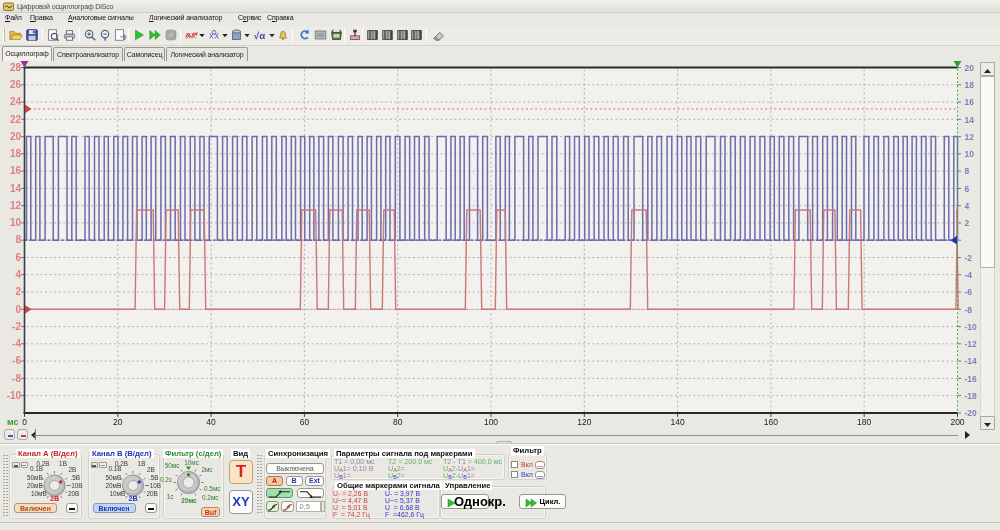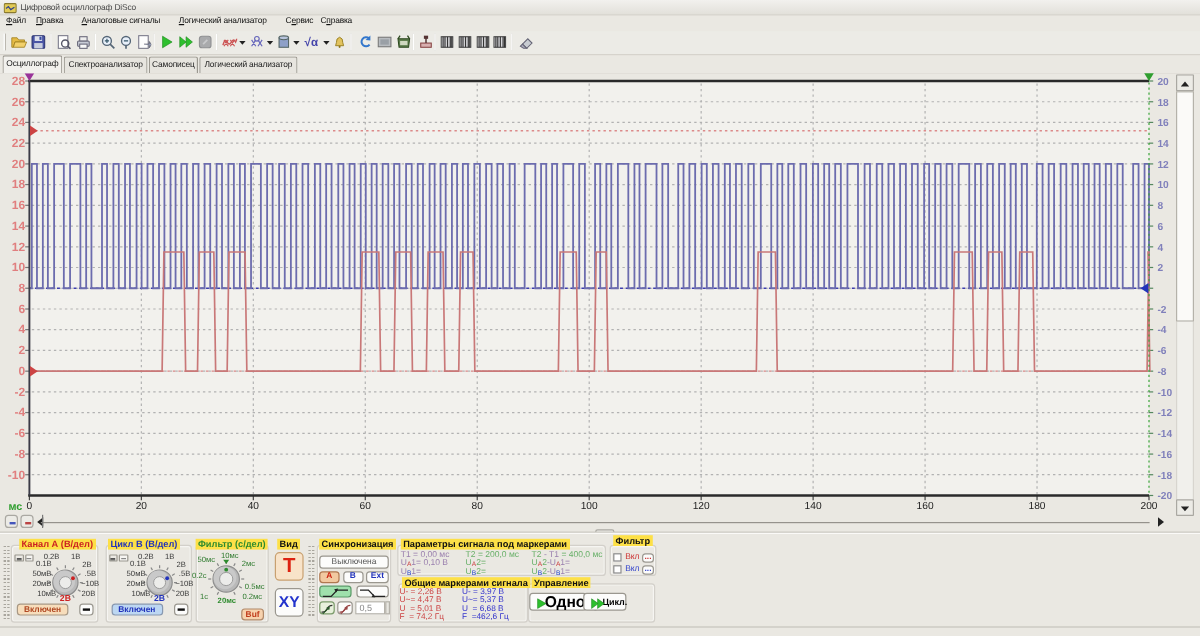--- a/index.html
+++ b/index.html
@@ -8,21 +8,21 @@
 .toolbar{position:absolute;left:0;top:26px;width:1000px;height:20px;background:#ecebe6;border-bottom:1px solid #d6d3cc}
 .ti{position:absolute;top:2px;width:16px;height:15px} .ti svg{transform:scale(0.88);transform-origin:50% 50%}
 .tsep{position:absolute;top:2px;width:1px;height:14px;background:#c9c6bf;border-right:1px solid #fff}
 .tgrip{position:absolute;left:3px;top:2px;width:2px;height:14px;border-left:1px solid #fff;border-right:1px solid #bbb8b0}
 .tabs{position:absolute;left:0;top:46px;width:1000px;height:15px}
 .tab{position:absolute;top:1px;height:14px;background:#e7e5df;border:1px solid #9a978f;border-bottom:none;border-radius:2px 2px 0 0;font-size:7px;letter-spacing:-0.15px;color:#222;text-align:center;line-height:13px}
 .tab.act{background:#f2f1ed;top:0;height:15px;font-weight:normal;z-index:3}
 .tabline{position:absolute;left:0;top:60.5px;width:1000px;height:1px;background:#b5b2aa}
 .plotwrap{position:absolute;left:0;top:61px;width:1000px;height:383px;background:#eae8e2}
 .grp{position:absolute;border:1px solid #d3d0ca;border-radius:3px;box-shadow:inset 0 0 0 1px #f6f5f2}
-.gtit{position:absolute;font-size:7.7px;font-weight:bold;background:#fde047;padding:0 2px;white-space:nowrap;z-index:2}
+.gtit{position:absolute;font-size:7.7px;font-weight:bold;background:#ffffff;padding:0 2px;white-space:nowrap;z-index:2}
 .btn{position:absolute;border:1px solid #9a978f;border-radius:3px;background:#fcfcfb;font-weight:bold;text-align:center}
 .vsb{position:absolute;left:980px;top:62px;width:15px;height:368px;background:#f1f0ec;border:1px solid #d8d5cf}
 .sbb{position:absolute;background:#ecebe6;border:1px solid #aaa8a2;border-radius:1px;text-align:center}
 .hline{position:absolute;background:#95928c}
 .panel{position:absolute;left:0;top:444px;width:1000px;height:77px;background:#eae8e2;border-top:1px solid #fbfaf8;box-shadow:0 -1px 0 #c6c3bc}
 .grip{position:absolute;width:2px;background-image:repeating-linear-gradient(#a8a59d 0 1px,#eae8e2 1px 3px);}
 .statusbar{position:absolute;left:0;top:522px;width:1000px;height:8px;background:#eae8e2;border-top:1px solid #c6c3bc}
 .t{position:absolute;white-space:nowrap}
 </style></head><body>
 
@@ -363,21 +363,21 @@
 <div class="grip" style="left:257px;top:455px;height:60px"></div>
 <div class="grip" style="left:259.5px;top:455px;height:60px"></div>
 
 <div class="grp" style="left:9px;top:454px;width:73px;height:65px"></div>
 <div class="gtit" style="left:17px;top:449px;color:#111"></div>
 <div class="grp" style="left:87.5px;top:454px;width:72px;height:65px"></div>
 <div class="gtit" style="left:95.5px;top:449px;color:#111"></div>
 <div class="grp" style="left:163px;top:454px;width:61px;height:65px"></div>
 <div class="gtit" style="left:171px;top:449px;color:#111"></div>
 <div class="gtit t" style="left:16px;top:449px;color:#cc2222">Канал А (В/дел)</div>
-<div class="gtit t" style="left:90px;top:449px;color:#2233bb">Цикл B (В/дел)</div>
+<div class="gtit t" style="left:90px;top:449px;color:#2233bb">Канал B (В/дел)</div>
 <div class="gtit t" style="left:163px;top:449px;color:#2e8b2e">Фильтр (с/дел)</div>
 
 <div class="btn" style="left:12px;top:462px;width:7.5px;height:6px;border-radius:1px;background:#eceae5">
     <div style="margin:1.5px auto 0;width:4px;height:2px;border-top:1px solid #555;border-bottom:1px solid #555"></div>
   </div>
 <div class="btn" style="left:20.5px;top:462px;width:7.5px;height:6px;border-radius:1px;background:#f6f5f2">
     <div style="margin:2px auto 0;width:4px;height:1px;background:#888"></div>
   </div>
 <svg style="position:absolute;left:0;top:0" width="1000" height="530" viewBox="0 0 1000 530">
     <circle cx="54.5" cy="485.5" r="10.5" fill="#b9b9b9"></circle>
@@ -550,17 +550,17 @@
     <div>U&nbsp; = 6,68 В</div>
     <div>F&nbsp; =462,6 Гц</div>
   </div>
 
 <div class="grp" style="left:440px;top:486px;width:106px;height:33px"></div>
 <div class="gtit" style="left:448px;top:481px;color:#111"></div>
 <div class="gtit t" style="left:443px;top:481px;color:#111">Управление</div>
 <div class="btn" style="left:441px;top:494px;width:48px;height:15px;font-size:13px;line-height:14px"><svg style="position:absolute;left:5px;top:2.5px" width="9" height="10" viewBox="0 0 9 10">
       <path d="M1,1 L8,5 L1,9 Z" fill="#2ebf2e" stroke="#1a8a1a" stroke-width="0.5"></path>
     </svg><span style="margin-left:12px">Однокр.</span></div>
-<div class="btn" style="left:486px;top:494px;width:36px;height:15px;font-size:7.5px;line-height:14px"><svg style="position:absolute;left:5px;top:2.5px" width="12" height="10" viewBox="0 0 12 10">
+<div class="btn" style="left:519px;top:494px;width:47px;height:15px;font-size:7.5px;line-height:14px"><svg style="position:absolute;left:5px;top:2.5px" width="12" height="10" viewBox="0 0 12 10">
       <path d="M1,1 L6.5,5 L1,9 Z" fill="#2ebf2e" stroke="#1a8a1a" stroke-width="0.5"></path>
       <path d="M6,1 L11.5,5 L6,9 Z" fill="#2ebf2e" stroke="#1a8a1a" stroke-width="0.5"></path>
     </svg><span style="margin-left:15px">Цикл.</span></div>
 
 <div class="statusbar"></div>
 </body></html>

